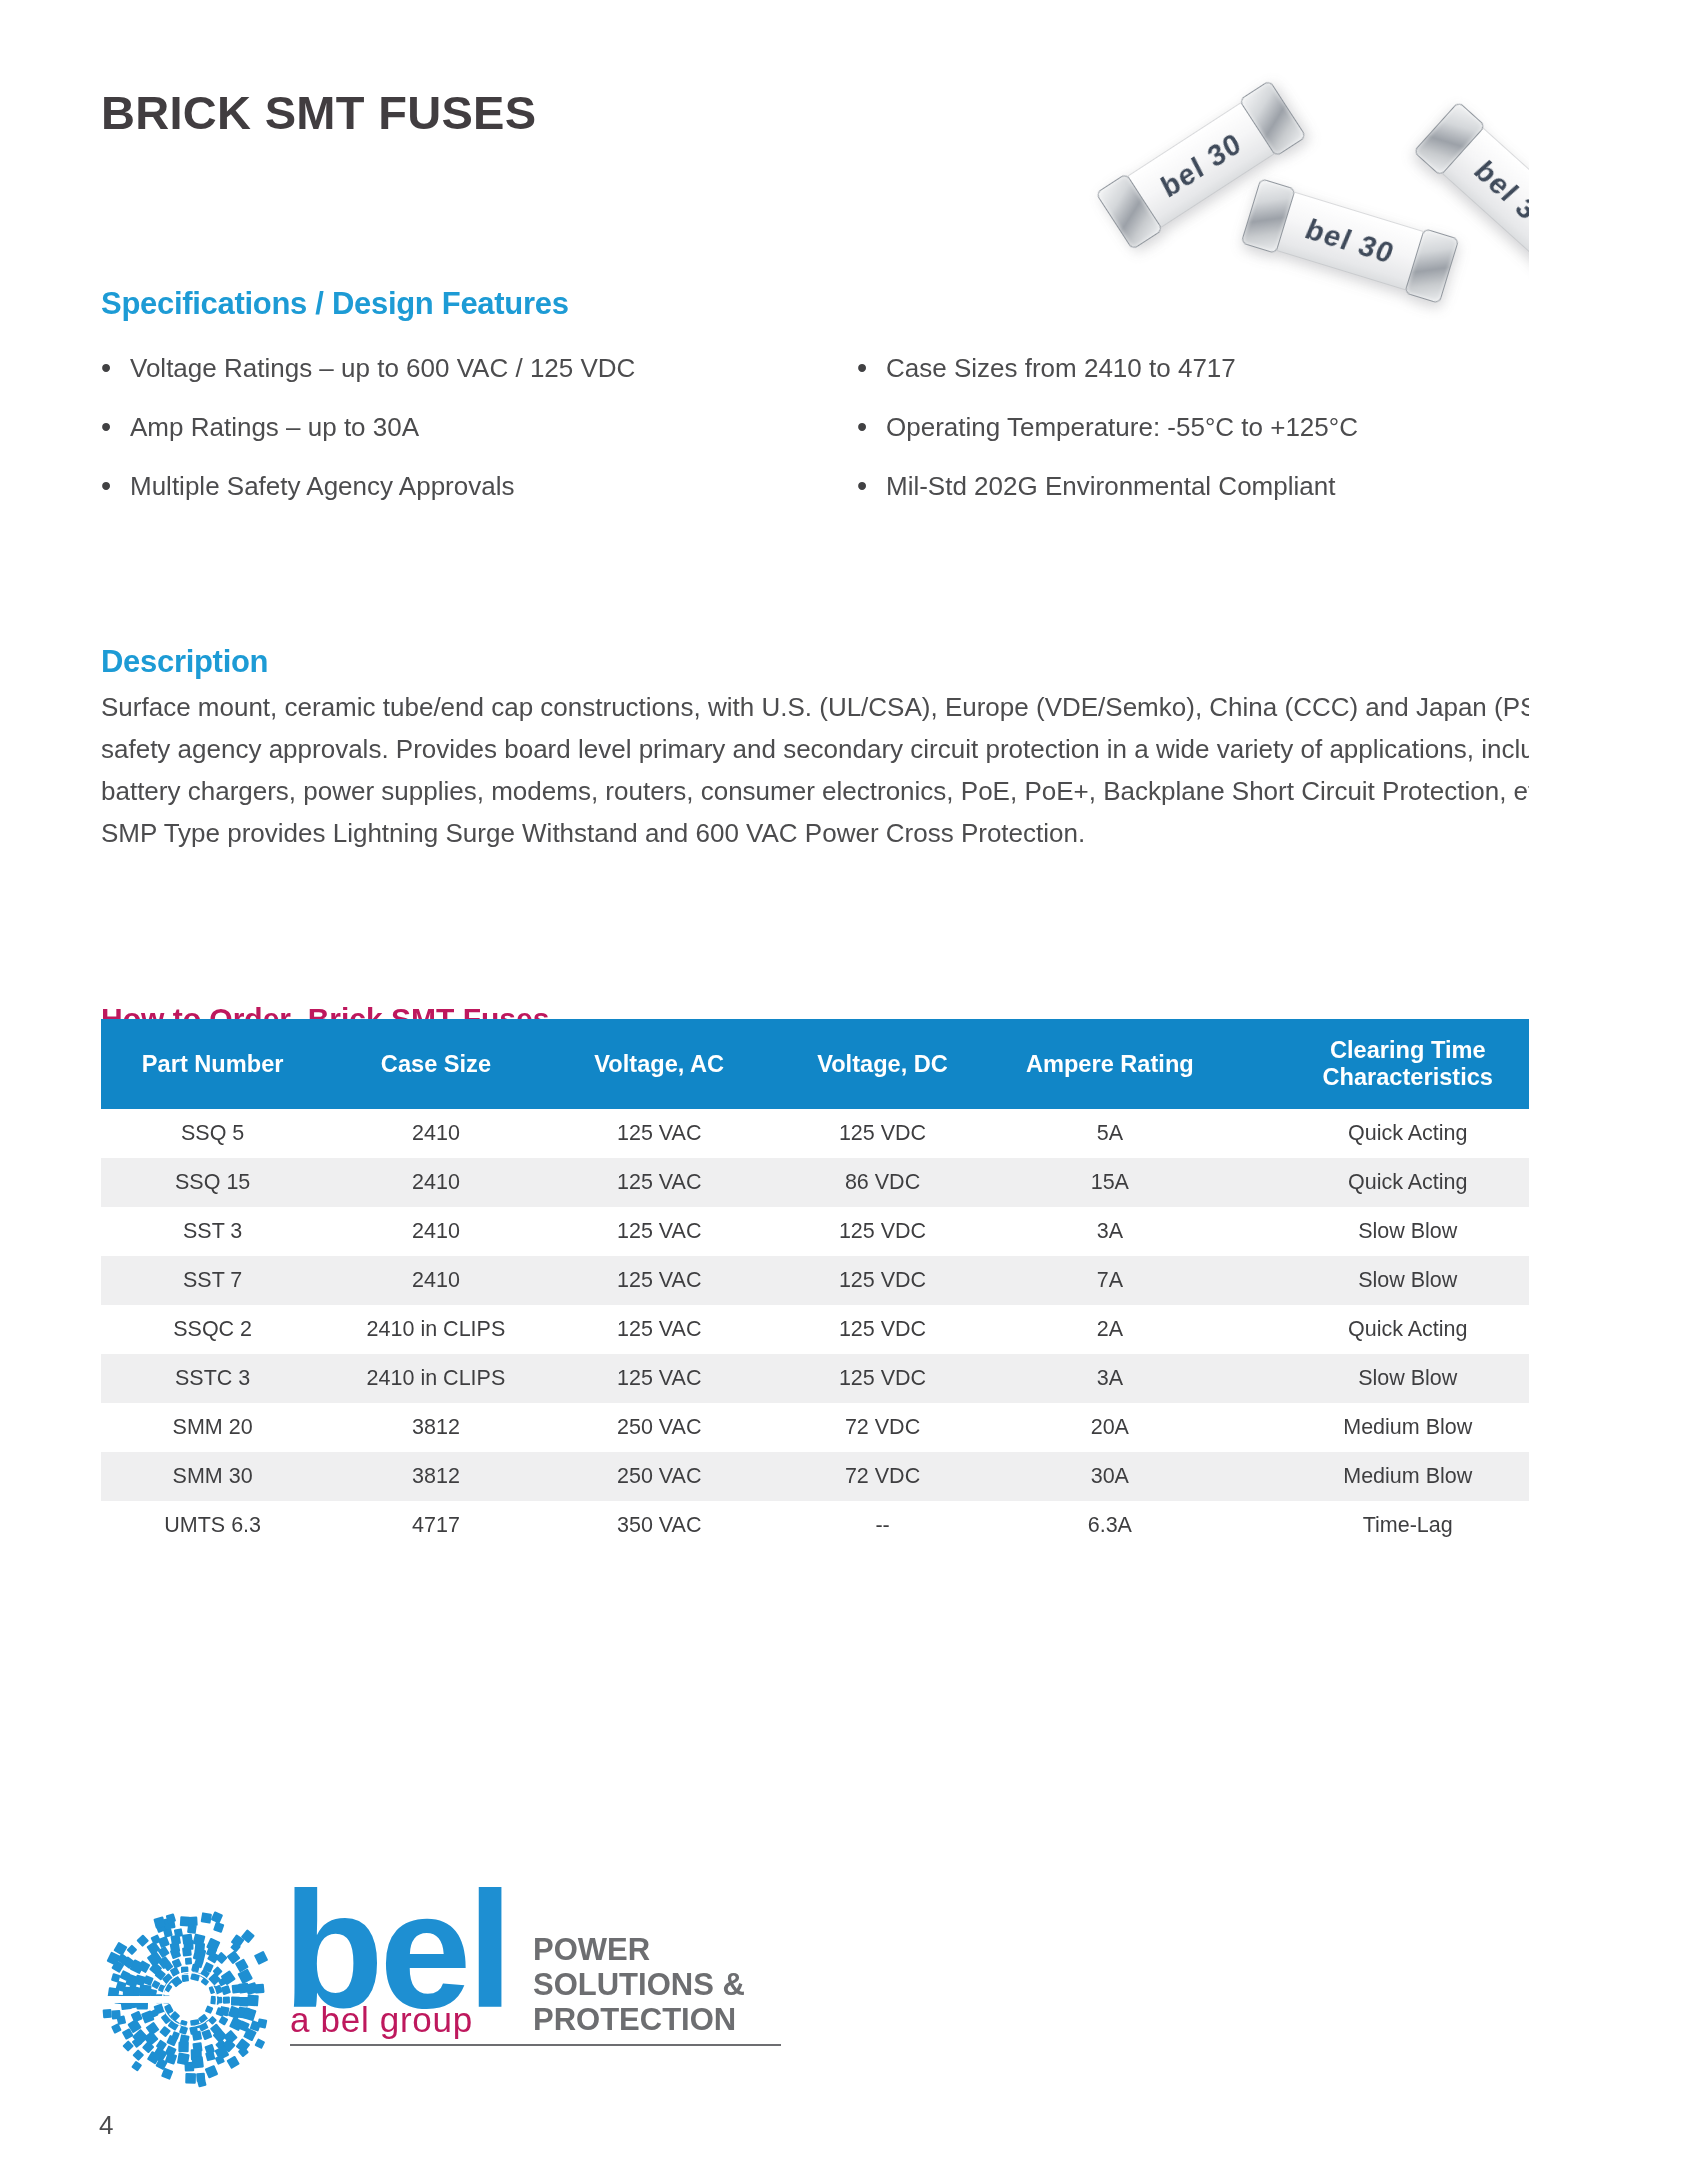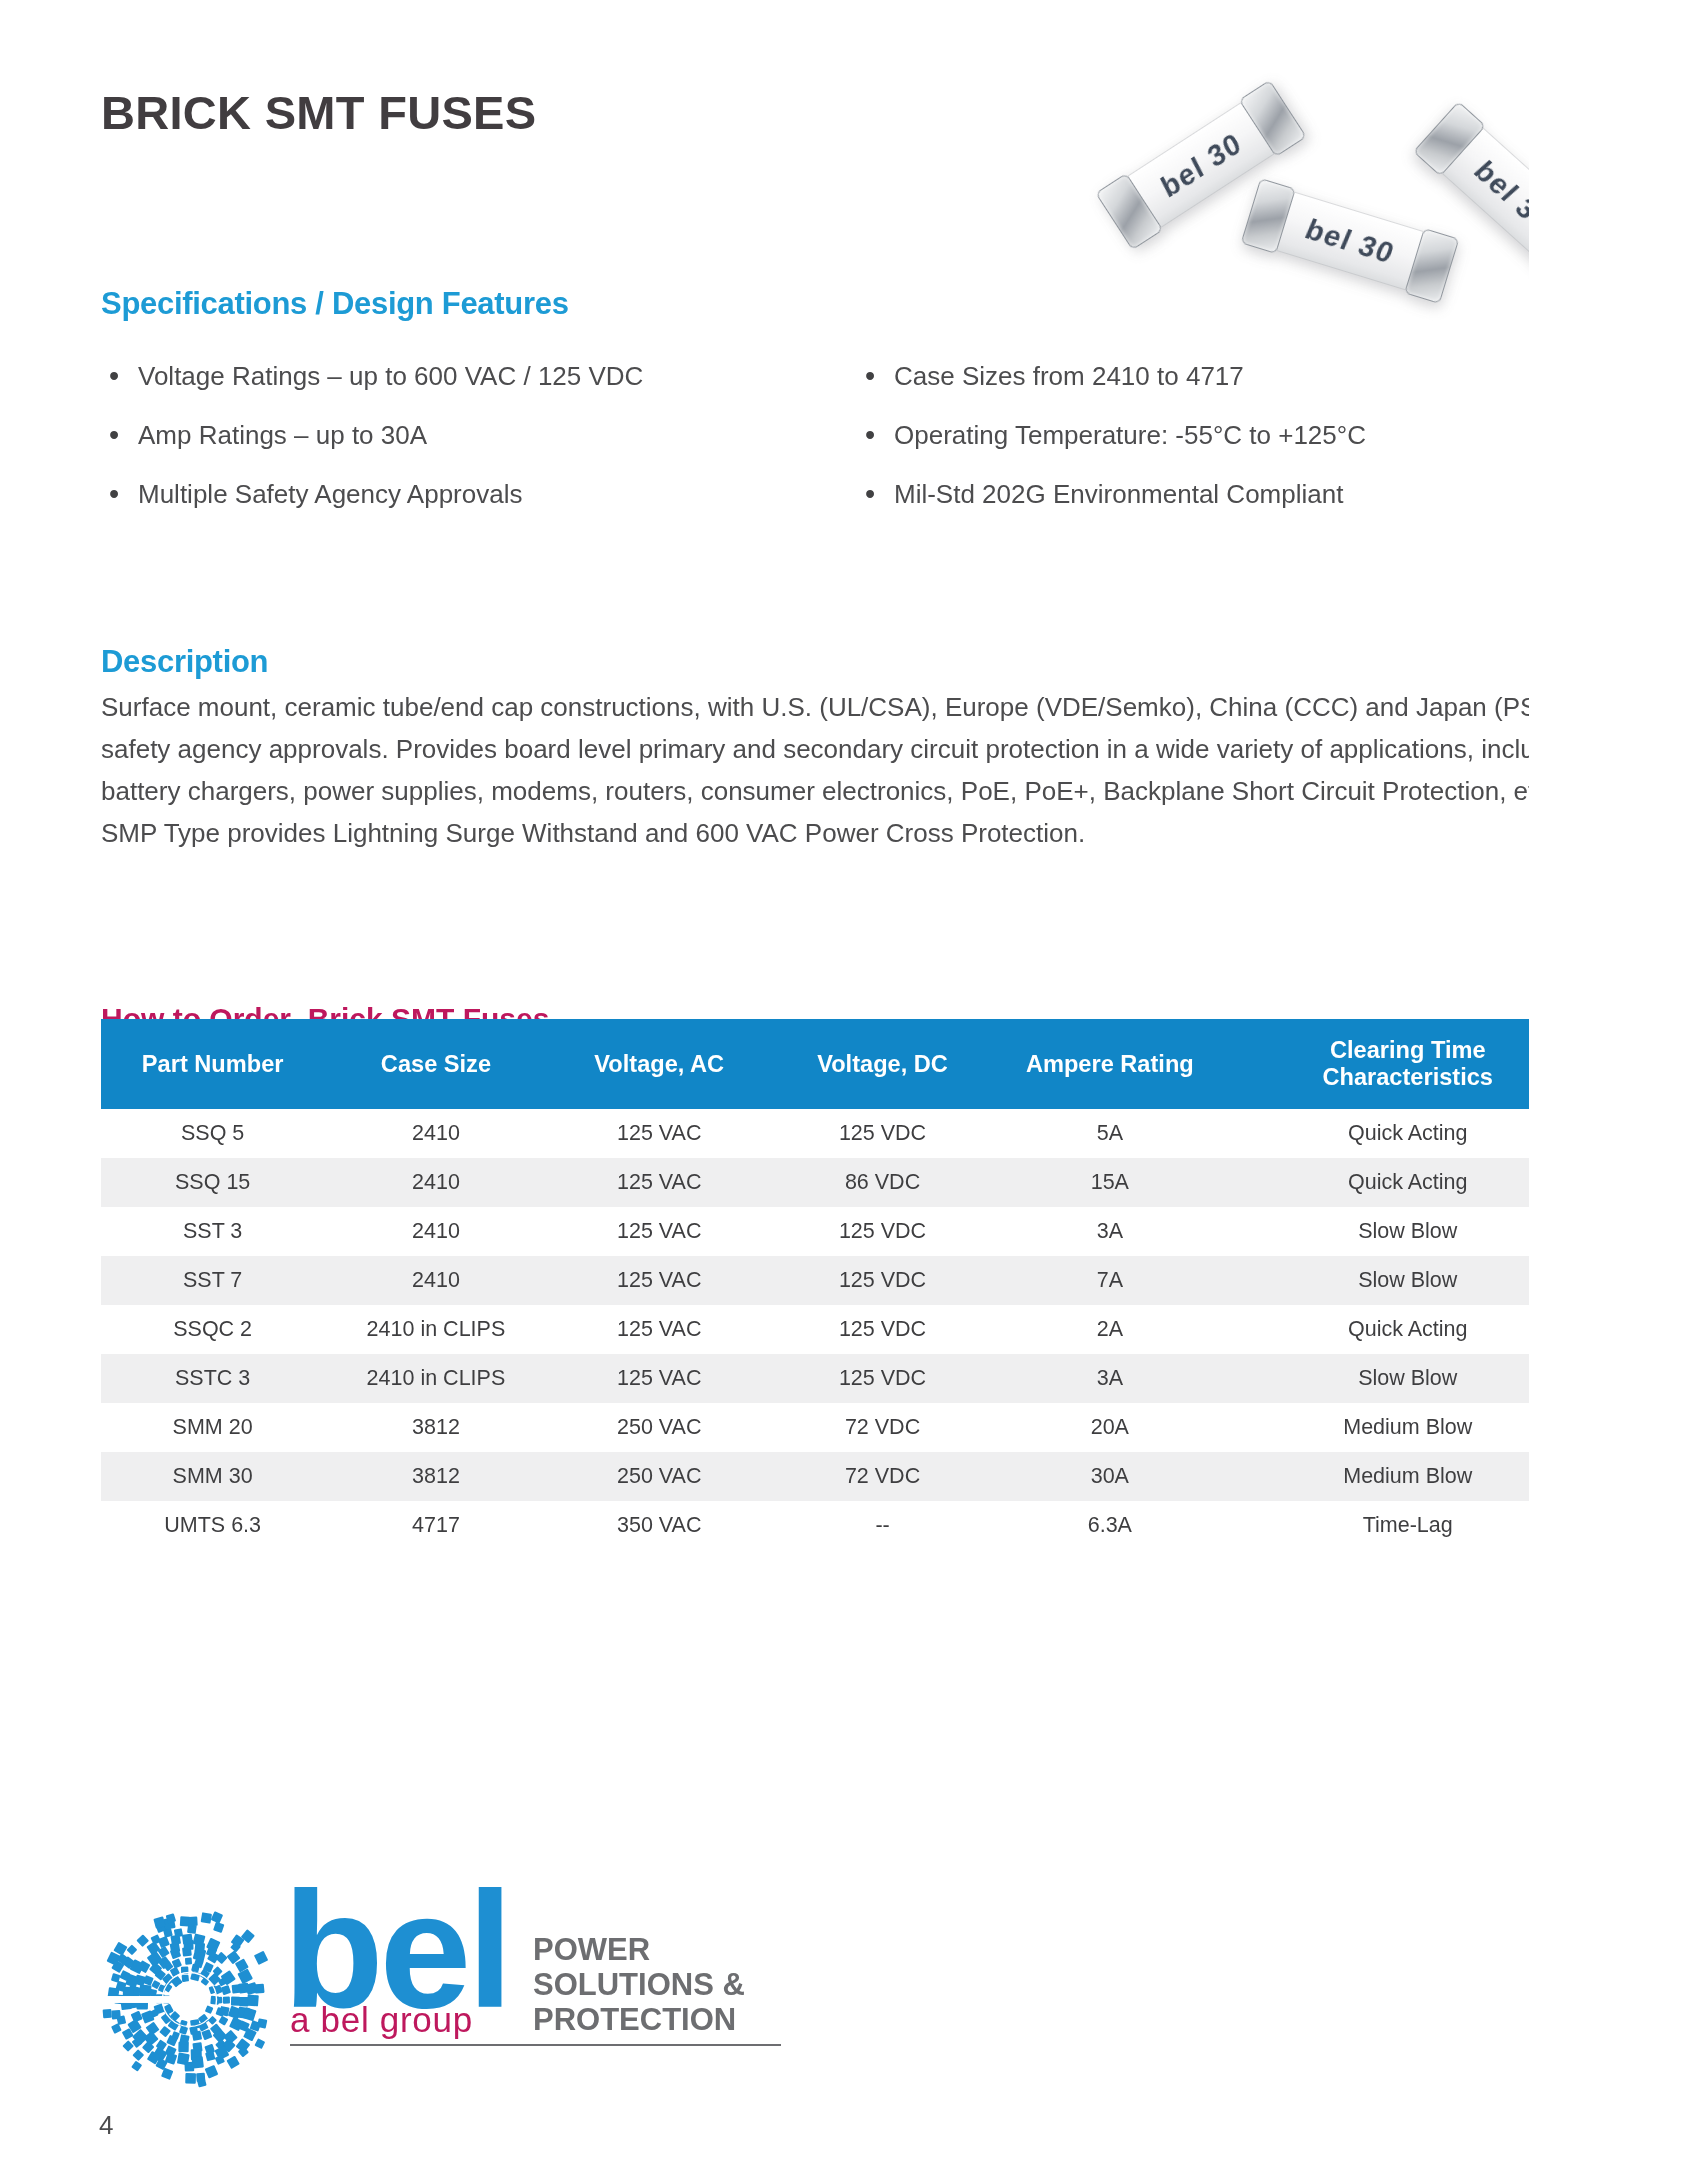--- a/index.html
+++ b/index.html
@@ -19,21 +19,21 @@
   .fuse2{transform:rotate(17deg);left:163px;top:149px;}
   .fuse3{transform:rotate(42deg);left:326px;top:104px;}
 
   
   .sec-heading{position:absolute;font-size:31px;font-weight:700;color:#1d9bd5;letter-spacing:-0.3px;}
   .spec-heading{left:101px;top:286px;}
   .desc-heading{left:101px;top:644px;}
 
   
   .bullets{position:absolute;left:101px;top:353px;width:1492px;display:grid;grid-template-columns:756px 1fr;column-gap:0;}
-  .bullets ul{margin:8px;padding:0;list-style:none;}
+  .bullets ul{margin:0;padding:0;list-style:none;}
   .bullets li{position:relative;padding-left:29px;font-size:26px;color:#4c4c4e;height:59px;}
   .bullets li::before{content:"•";position:absolute;left:0;top:-1.4px;font-size:29px;color:#414143;}
 
   
   .desc-text{position:absolute;left:101px;top:686px;width:1502px;font-size:26px;line-height:42px;color:#4c4c4e;}
 
   
   .order-heading{position:absolute;left:101px;top:954px;font-size:30px;font-weight:700;color:#be185d;white-space:pre-wrap;margin-top:48px;}
   .order-table{position:absolute;left:101px;top:1019px;width:1489px;border-collapse:collapse;table-layout:fixed;}
   .order-table th{background:#1186c7;color:#ffffff;font-size:23.6px;font-weight:700;height:90px;vertical-align:middle;text-align:center;white-space:pre-line;padding:0;}

